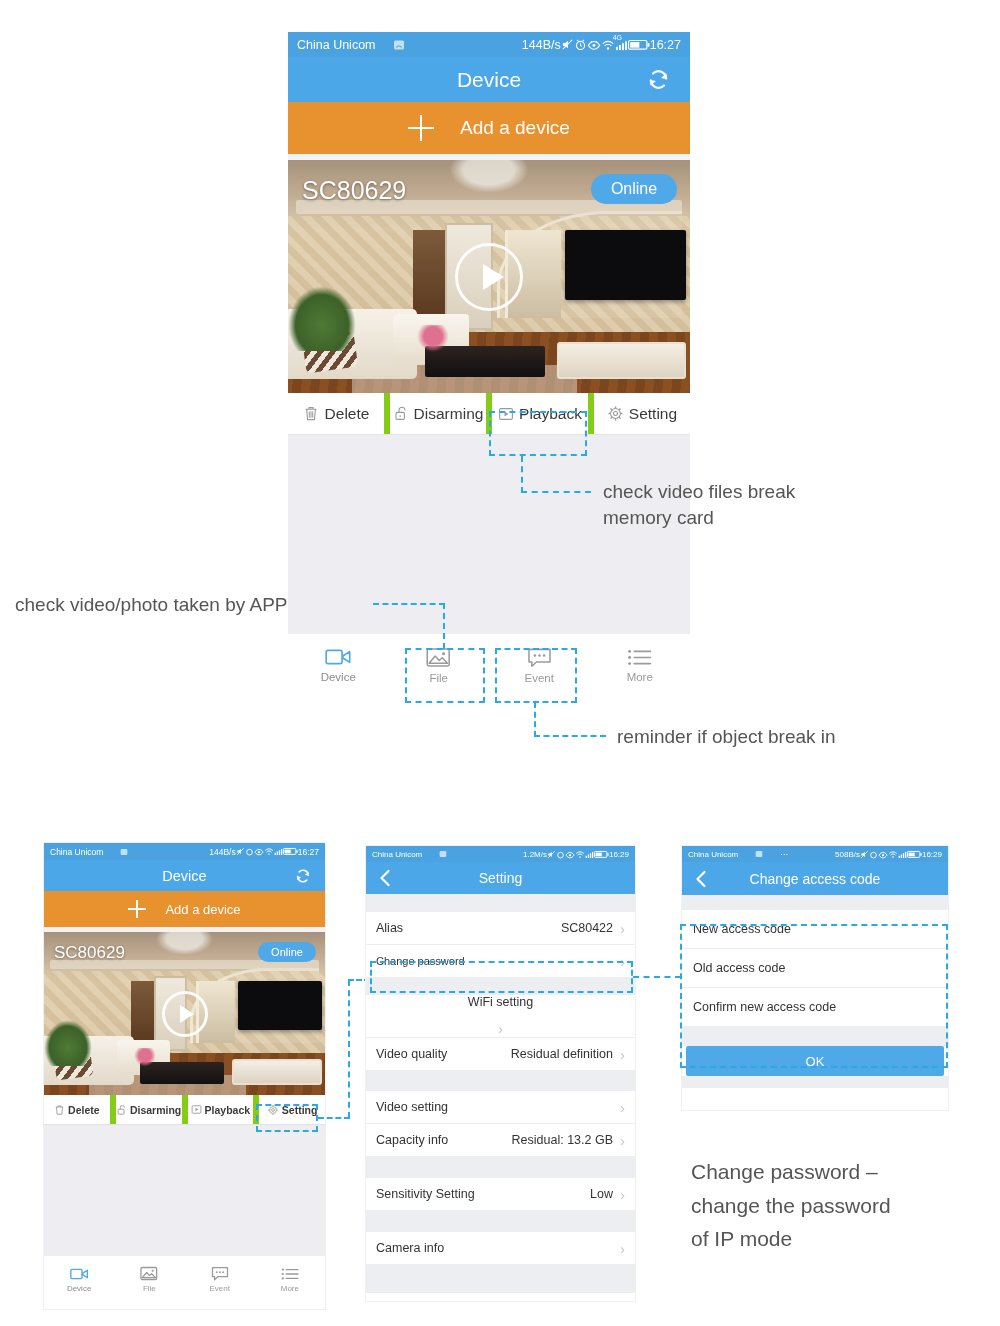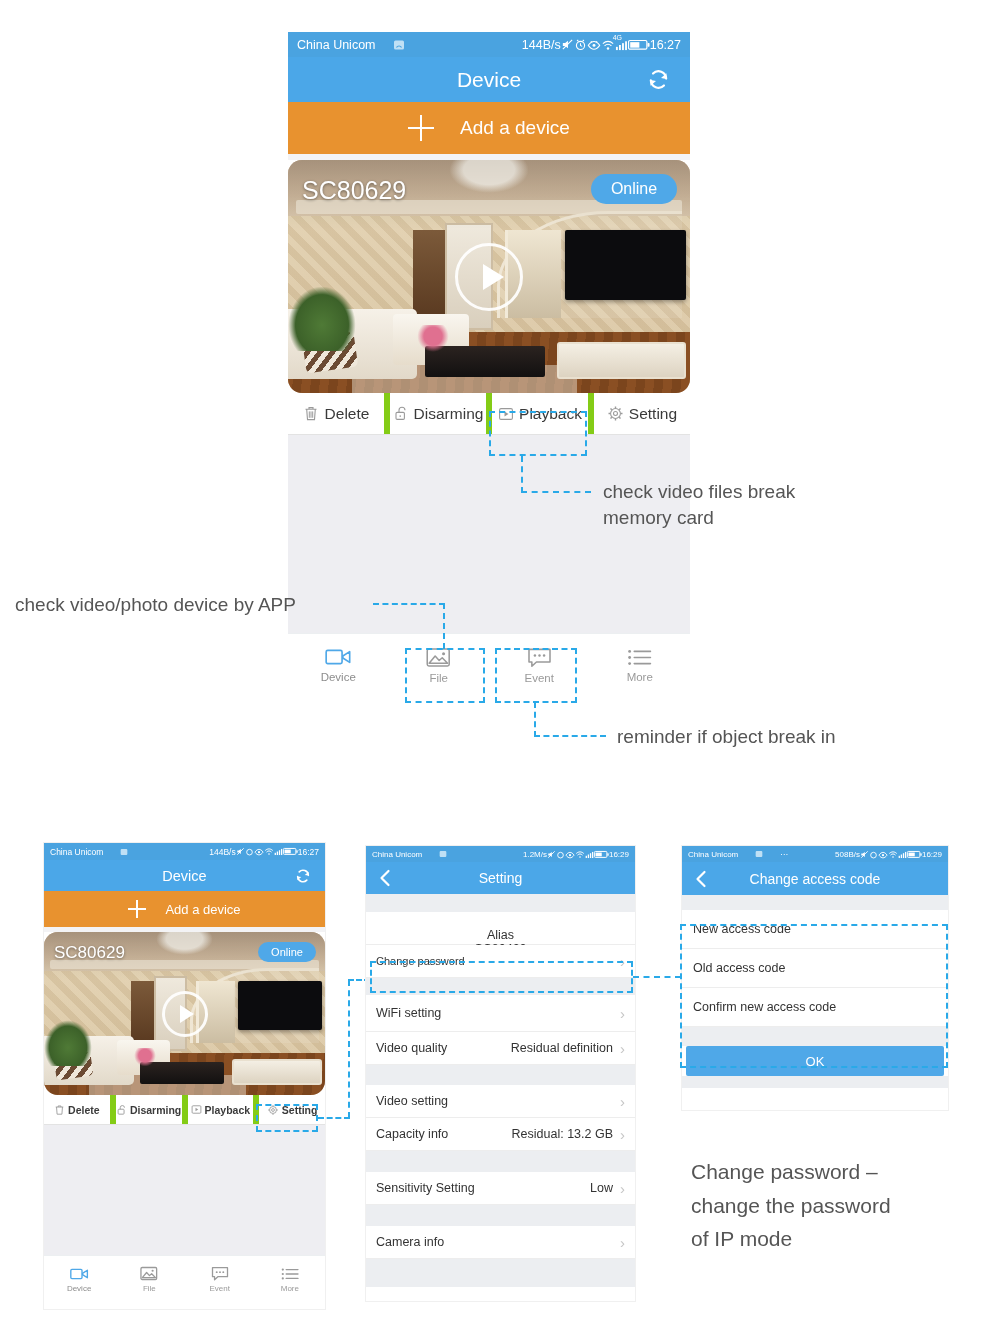--- a/index.html
+++ b/index.html
@@ -26,21 +26,21 @@
   .addbar {
     background:#e8922f; color:#fff; width:100%;
     display:flex; align-items:center; justify-content:center;
   }
   .plus { display:inline-block; position:relative; }
   .plus::before, .plus::after {
     content:""; position:absolute; background:#fff; border-radius:1px;
   }
 
   
-  .preview { position:relative; width:100%; overflow:hidden; background:#c9ae8e;border-radius:14px; }
+  .preview { position:relative; width:100%; overflow:hidden; background:#c9ae8e; }
   .pv-ceiling { position:absolute; left:0; right:0; top:0; height:26%;
       background:linear-gradient(180deg,#b9a289 0%,#cdb79c 60%,#d8c7ad 100%); }
   .pv-ceil-line { position:absolute; left:2%; right:2%; height:6%; top:17%;
       background:#e6dac6; border-radius:2px; }
   .pv-wall { position:absolute; left:0; right:0; top:24%; height:50%;
       background:
         repeating-linear-gradient(45deg, rgba(190,165,125,.30) 0 7px, rgba(228,212,182,.30) 7px 14px),
         linear-gradient(180deg,#e3d2b2 0%,#dbc8a6 100%); }
   .pv-arch { position:absolute; right:2%; top:22%; width:46%; height:46%;
       border-top-left-radius:60% 70%; background:rgba(255,255,255,.10);
@@ -292,21 +292,21 @@
 
 <div class="dbox" style="left:489px; top:411px; width:98px; height:45px;"></div>
 <div class="dline-v" style="left:521px; top:456px; height:37px;"></div>
 <div class="dline-h" style="left:521px; top:491px; width:70px;"></div>
 <div class="anno" style="left:603px; top:479px; width:300px; font-size:19px;">check video files break
 memory card</div>
 
 <div class="dbox" style="left:405px; top:648px; width:80px; height:55px;"></div>
 <div class="dline-v" style="left:443px; top:603px; height:46px;"></div>
 <div class="dline-h" style="left:373px; top:603px; width:72px;"></div>
-<div class="anno" style="left:15px; top:592px; width:400px; font-size:19px;">check video/photo device by APP</div>
+<div class="anno" style="left:15px; top:592px; width:400px; font-size:19px;">check video/photo taken by APP</div>
 
 <div class="dbox" style="left:495px; top:648px; width:82px; height:55px;"></div>
 <div class="dline-v" style="left:534px; top:702px; height:35px;"></div>
 <div class="dline-h" style="left:534px; top:735px; width:72px;"></div>
 <div class="anno" style="left:617px; top:724px; width:400px; font-size:19px;">reminder if object break in</div>
 
 <div class="phone" style="left:44px; top:843px; width:281px; height:466px; box-shadow:0 0 0 1px #f0f0f0;">
   <div class="statusbar" style="height:17px; padding:0 6px; font-size:8.5px;">
     <div class="sb-left">
       <span>China Unicom</span>
@@ -519,34 +519,34 @@
     <span class="nav-left" style="left:12px;">
       <svg width="14" height="18" viewBox="0 0 14 18">
         <path d="M10.5 2 3.5 9l7 7" fill="none" stroke="#fff" stroke-width="2.2" stroke-linecap="round" stroke-linejoin="round"></path>
       </svg>
     </span>
     <span class="nav-title" style="font-size:14px;">Setting</span>
   </div>
 
   <div class="list-gap" style="height:18px;"></div>
 
-  <div class="row" style="height:33px; padding:16px 10px;flex-direction:column;">
+  <div class="row" style="height:33px; padding:16px 10px;">
     <span class="r-label" style="font-size:12.5px;">Alias</span>
     <span class="r-val" style="font-size:12.5px;">SC80422</span>
     <span class="chev" style="font-size:15px; margin-left:7px;">›</span>
   </div>
 
   <div class="row" style="height:33px; padding:0 10px;">
     <span class="r-label" style="font-size:11px;">Change password</span>
     <span class="chev" style="font-size:15px;">›</span>
   </div>
 
   <div class="list-gap" style="height:17px;"></div>
 
-  <div class="row" style="height:37px; padding:8px 10px;">
+  <div class="row" style="height:43px; padding:0 10px;flex-direction:column;">
     <span class="r-label" style="font-size:12.5px;">WiFi setting</span>
     <span class="chev" style="font-size:15px;">›</span>
   </div>
   <div class="row" style="height:33px; padding:0 10px;">
     <span class="r-label" style="font-size:12.5px;">Video quality</span>
     <span class="r-val" style="font-size:12.5px;">Residual definition</span>
     <span class="chev" style="font-size:15px; margin-left:7px;">›</span>
   </div>
 
   <div class="list-gap" style="height:20px;"></div>

